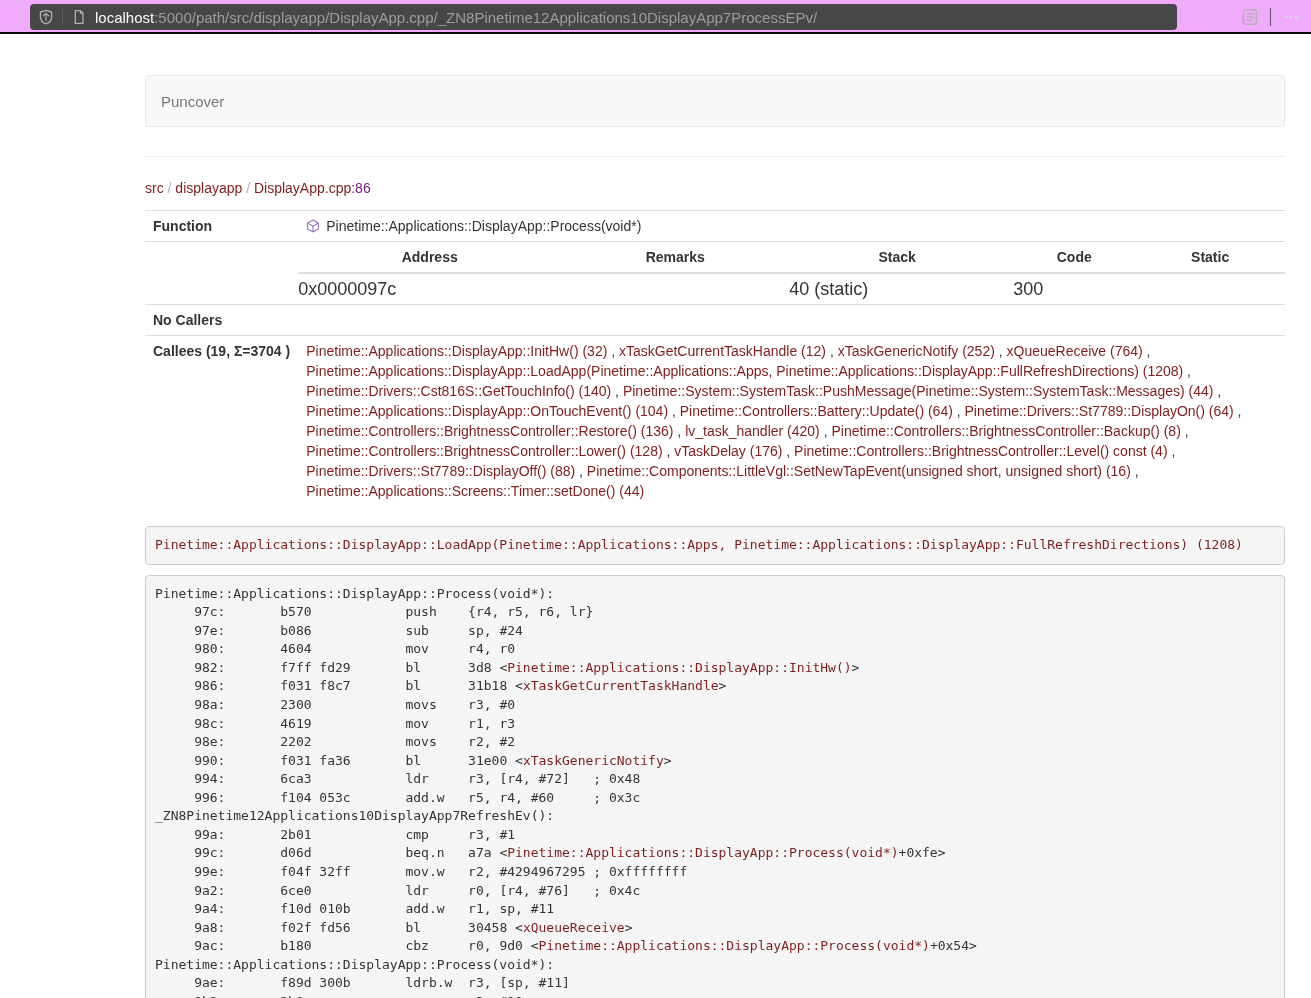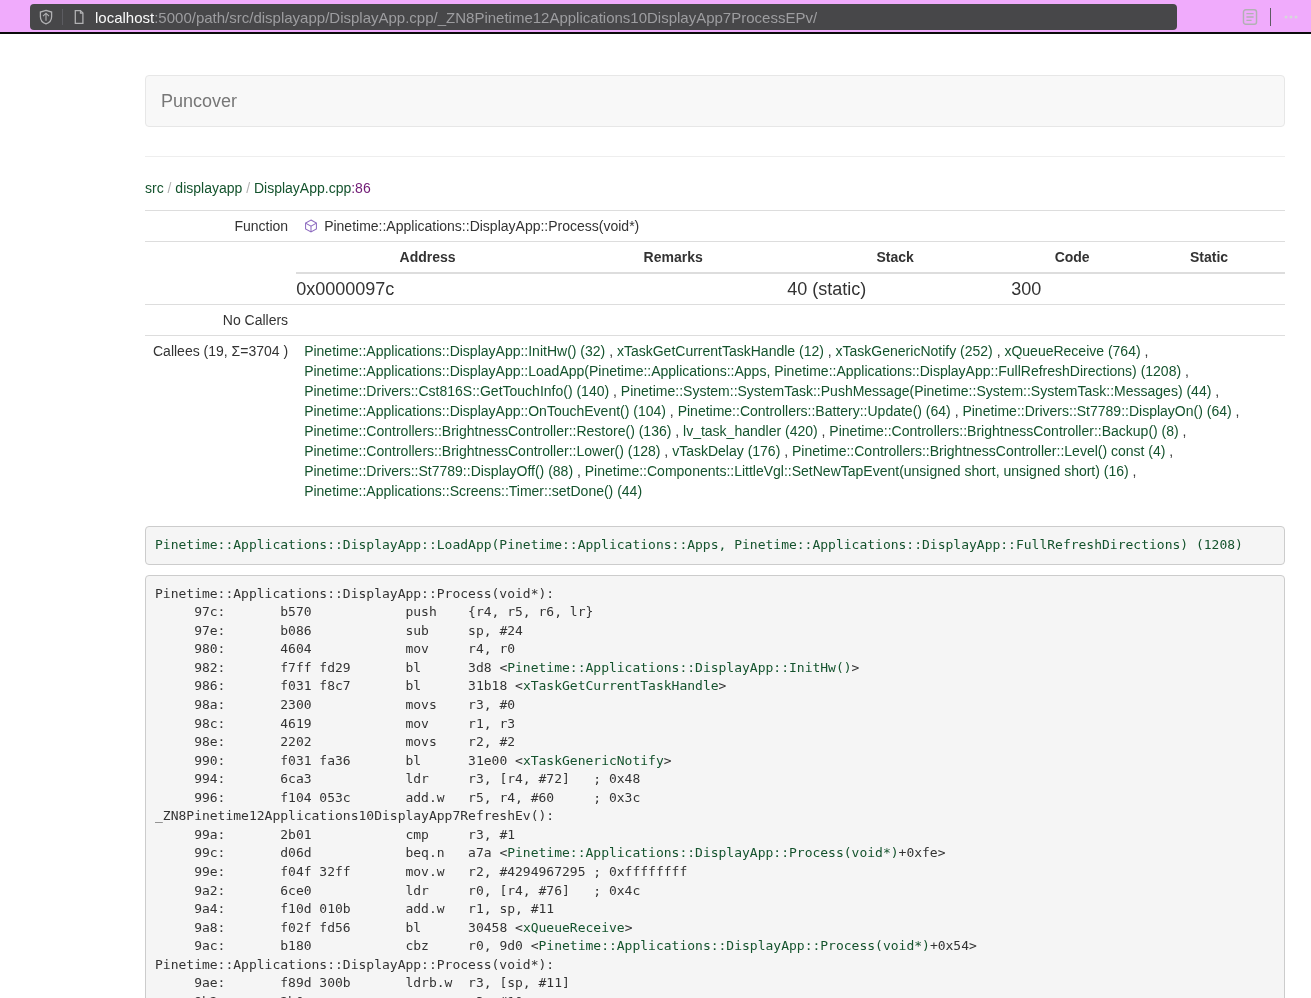--- a/index.html
+++ b/index.html
@@ -1,21 +1,21 @@
 <!DOCTYPE html>
 <html><head>
 <meta charset="utf-8">
 <style>
   * { box-sizing: border-box; }
   html, body { margin:0; padding:0; }
   body {
     width:1311px; height:998px; overflow:hidden; background:#fff;
     font-family:"Liberation Sans", sans-serif; font-size:14px; color:#333;
   }
-  a { color:#14532d; text-decoration:none; cursor:pointer; }
+  a { color:#7f1d1d; text-decoration:none; cursor:pointer; }
 
   
   .topbar { position:relative; height:34px; background:#f0abfc; border-bottom:2px solid #0a0a0b; }
   .urlbar {
     position:absolute; left:30px; top:4px; width:1147px; height:26px;
     background:#474749; border-radius:4px; display:flex; align-items:center;
     padding:0 8px; overflow:hidden;
   }
   .urlbar .vsep { width:1px; height:16px; background:#5c5c61; margin:0 8px; flex:0 0 auto; }
   .url-text { font-size:15px; white-space:nowrap; overflow:hidden; margin-left:8px; }
@@ -26,34 +26,34 @@
   .tb-sep { width:1px; height:18px; background:#5c5c61; margin:0 6px; }
   .icon-svg { display:block; }
 
   
   .content { width:1140px; margin-left:145px; }
   .navbar {
     margin-top:41px; height:52px; background:#f8f8f8;
     border:1px solid #e7e7e7; border-radius:4px;
     display:flex; align-items:center;
   }
-  .brand { padding-left:15px; font-size:18px; color:#777; }
+  .brand { padding-left:15px; font-size:15px; color:#777; }
   hr.rule { border:0; border-top:1px solid #eee; margin:29px 0 0 0; }
 
   .breadcrumb { margin:21px 0 12px 0; font-size:14px; line-height:20px; }
   .bc-sep { color:#b4b4b4; }
   .bc-suffix { color:#701a75;margin-top:34px; }
 
   table.outer { width:100%; border-collapse:collapse; margin:0 0 20px 0; }
   table.outer > tbody > tr > th,
   table.outer > tbody > tr > td {
     border-top:1px solid #ddd; text-align:left; vertical-align:top;
     font-size:14px; line-height:20px; padding:5px 8px;
   }
-  table.outer > tbody > tr > th { width:151px; font-weight:normal; white-space:nowrap;text-align:right; }
+  table.outer > tbody > tr > th { width:151px; font-weight:bold; white-space:nowrap; }
   td.nested-cell { padding:0 !important; }
 
   table.inner { width:100%; border-collapse:collapse; }
   table.inner th {
     text-align:center; font-weight:bold; font-size:14px; line-height:20px;
     padding:5px 8px 5px 0; border-bottom:2px solid #ddd;
   }
   table.inner td { font-size:18px; line-height:20px; padding:5px 8px 5px 0;margin-top:28px; }
   .col-address { width:271px; } .col-remarks { width:220px;margin-left:28px; }
   .col-stack { width:224px; } .col-code { width:130px; }

